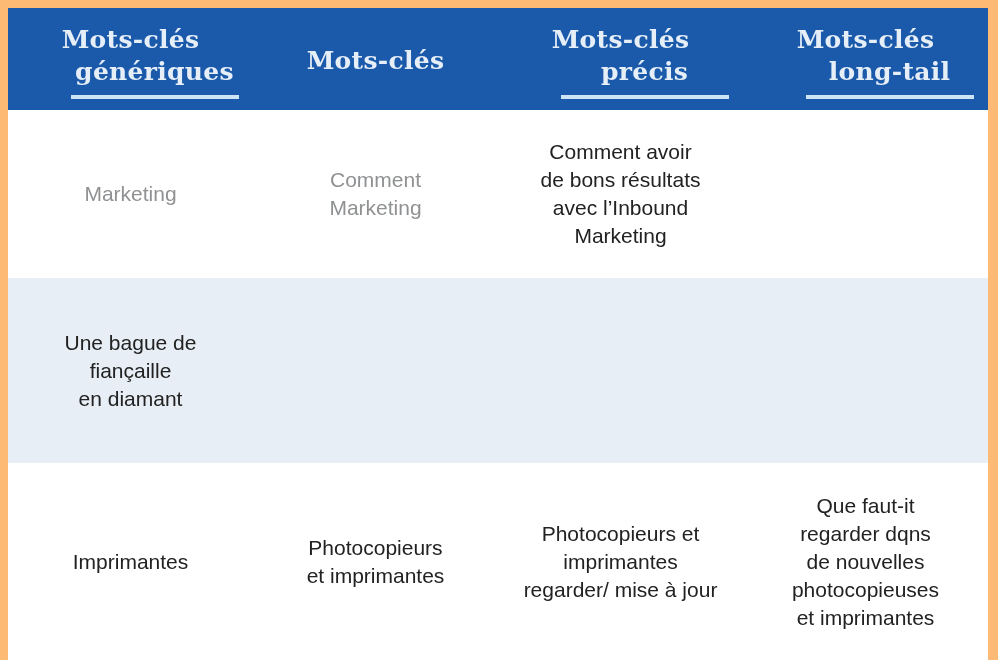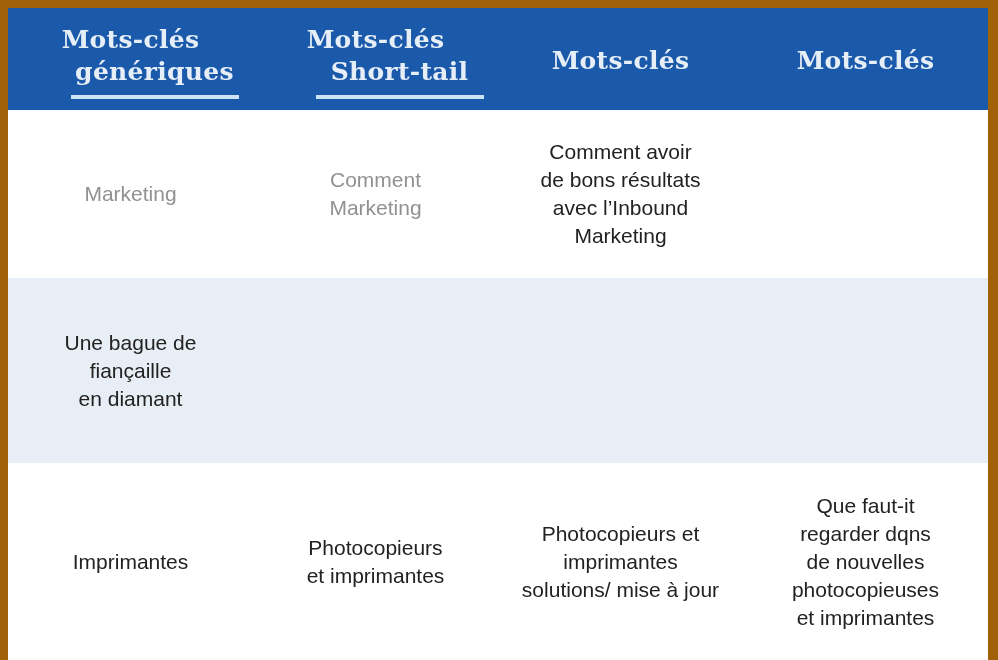--- a/index.html
+++ b/index.html
@@ -4,21 +4,21 @@
 <style>
   html, body {
     margin: 0;
     padding: 0;
     background: #ffffff;
   }
   .page {
     position: relative;
     width: 998px;
     height: 660px;
-    background: #a16207;
+    background: #fdba74;
     overflow: hidden;
     font-family: "Liberation Sans", sans-serif;
   }
   .tbl {
     position: absolute;
     left: 8px;
     top: 8px;
     width: 980px;
     height: 652px;
     display: flex;
@@ -80,27 +80,28 @@
 <div class="page">
   <div class="tbl">
 
     <div class="hdr-row">
       <div class="hcell">
         <span>Mots-clés</span>
         <span class="h-underlined">génériques</span>
       </div>
       <div class="hcell">
         <span>Mots-clés</span>
-        <span class="h-underlined">Short-tail</span>
       </div>
       <div class="hcell">
         <span>Mots-clés</span>
+        <span class="h-underlined">précis</span>
       </div>
       <div class="hcell">
         <span>Mots-clés</span>
+        <span class="h-underlined">long-tail</span>
       </div>
     </div>
 
     <div class="body-row row-1">
       <div class="cell muted">Marketing</div>
       <div class="cell muted">Comment
 Marketing</div>
       <div class="cell">Comment avoir
 de bons résultats
 avec l’Inbound
@@ -112,21 +113,21 @@
 fiançaille
 en diamant</div>
     </div>
 
     <div class="body-row row-3">
       <div class="cell">Imprimantes</div>
       <div class="cell">Photocopieurs
 et imprimantes</div>
       <div class="cell">Photocopieurs et
 imprimantes
-solutions/ mise à jour</div>
+regarder/ mise à jour</div>
       <div class="cell">Que faut-it
 regarder dqns
 de nouvelles
 photocopieuses
 et imprimantes</div>
     </div>
 
   </div>
 </div>
 

